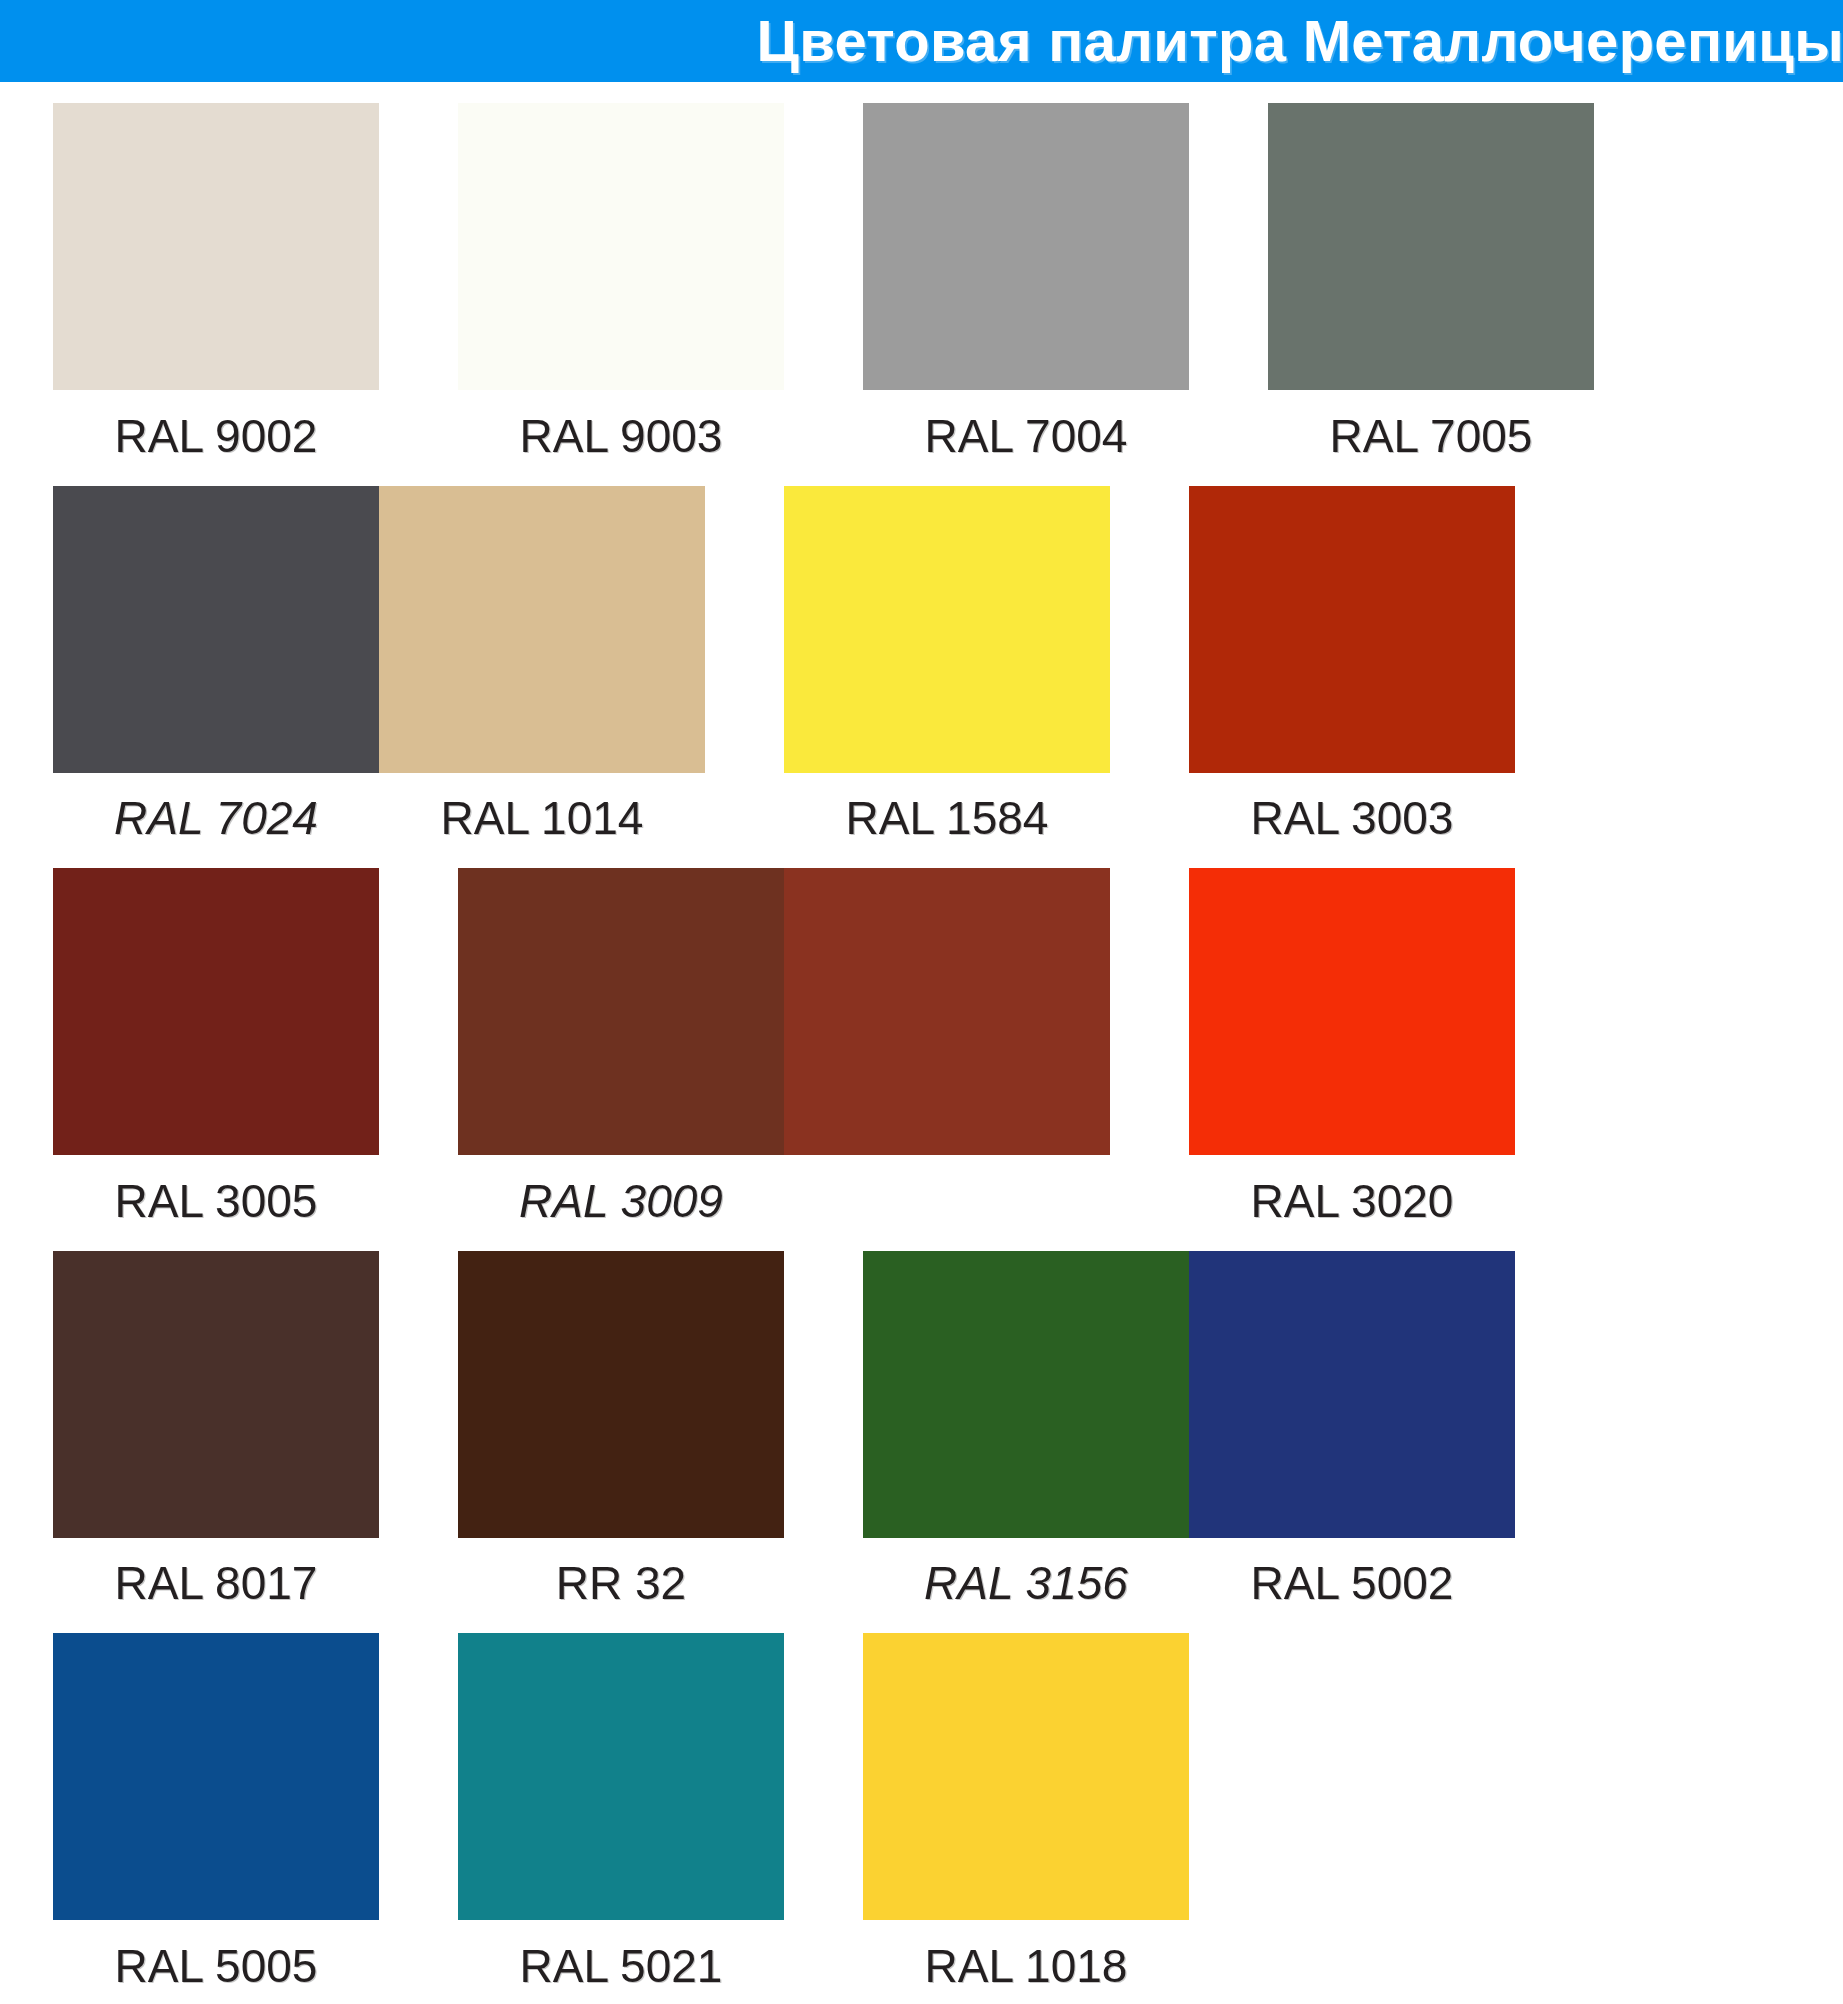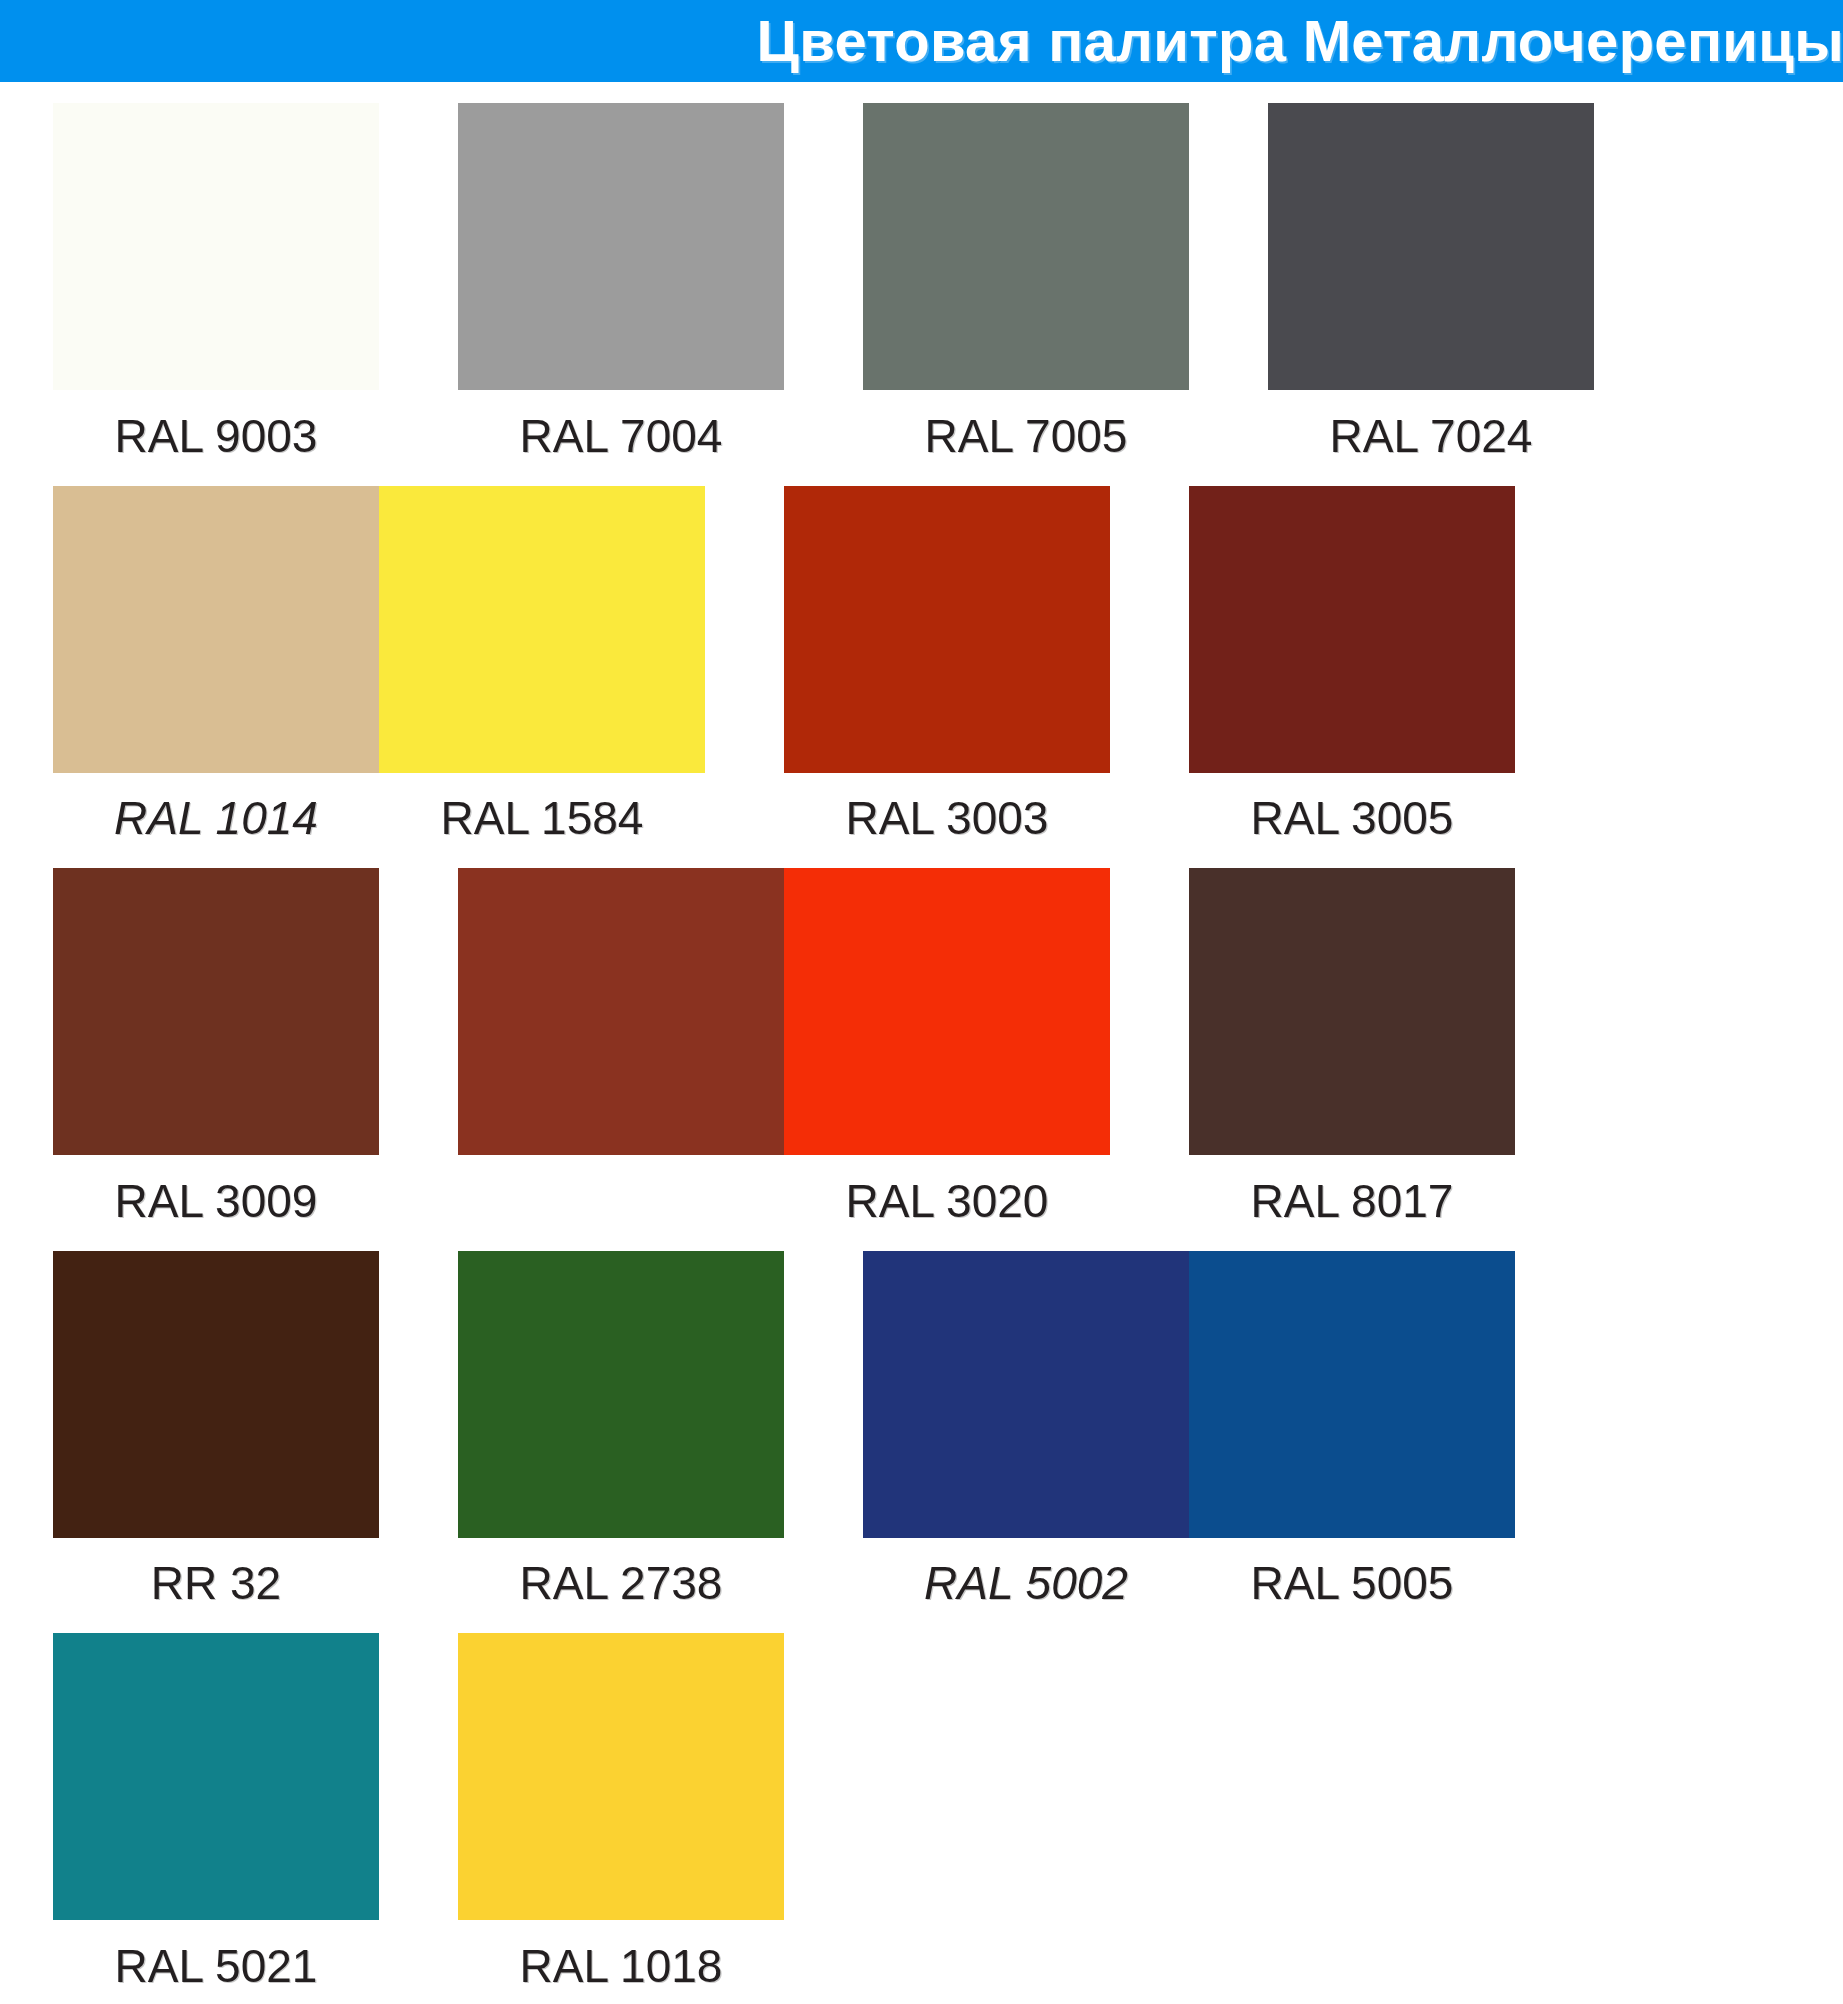--- a/index.html
+++ b/index.html
@@ -87,20 +87,24 @@
 <body>
 
 <div class="page">
 
   <div class="header-bar">
     <div class="header-title">Цветовая палитра Металлочерепицы</div>
   </div>
 
   <div class="palette-grid">
       <div class="swatch-cell">
+        <div class="swatch-chip" style="background: rgb(228, 220, 209);"></div>
+        <div class="swatch-label">RAL 9002</div>
+      </div>
+      <div class="swatch-cell">
         <div class="swatch-chip" style="background: rgb(251, 252, 245);"></div>
         <div class="swatch-label">RAL 9003</div>
       </div>
       <div class="swatch-cell">
         <div class="swatch-chip" style="background: rgb(156, 156, 156);"></div>
         <div class="swatch-label">RAL 7004</div>
       </div>
       <div class="swatch-cell">
         <div class="swatch-chip" style="background: rgb(105, 115, 108);"></div>
         <div class="swatch-label">RAL 7005</div>
@@ -139,21 +143,21 @@
       <div class="swatch-cell">
         <div class="swatch-chip" style="background: rgb(73, 48, 42);"></div>
         <div class="swatch-label">RAL 8017</div>
       </div>
       <div class="swatch-cell">
         <div class="swatch-chip" style="background: rgb(67, 34, 18);"></div>
         <div class="swatch-label">RR 32</div>
       </div>
       <div class="swatch-cell">
         <div class="swatch-chip" style="background: rgb(42, 96, 34);"></div>
-        <div class="swatch-label">RAL 2738</div>
+        <div class="swatch-label">RAL 3156</div>
       </div>
       <div class="swatch-cell">
         <div class="swatch-chip" style="background: rgb(33, 52, 122);"></div>
         <div class="swatch-label">RAL 5002</div>
       </div>
       <div class="swatch-cell">
         <div class="swatch-chip" style="background: rgb(11, 77, 142);"></div>
         <div class="swatch-label">RAL 5005</div>
       </div>
       <div class="swatch-cell">

